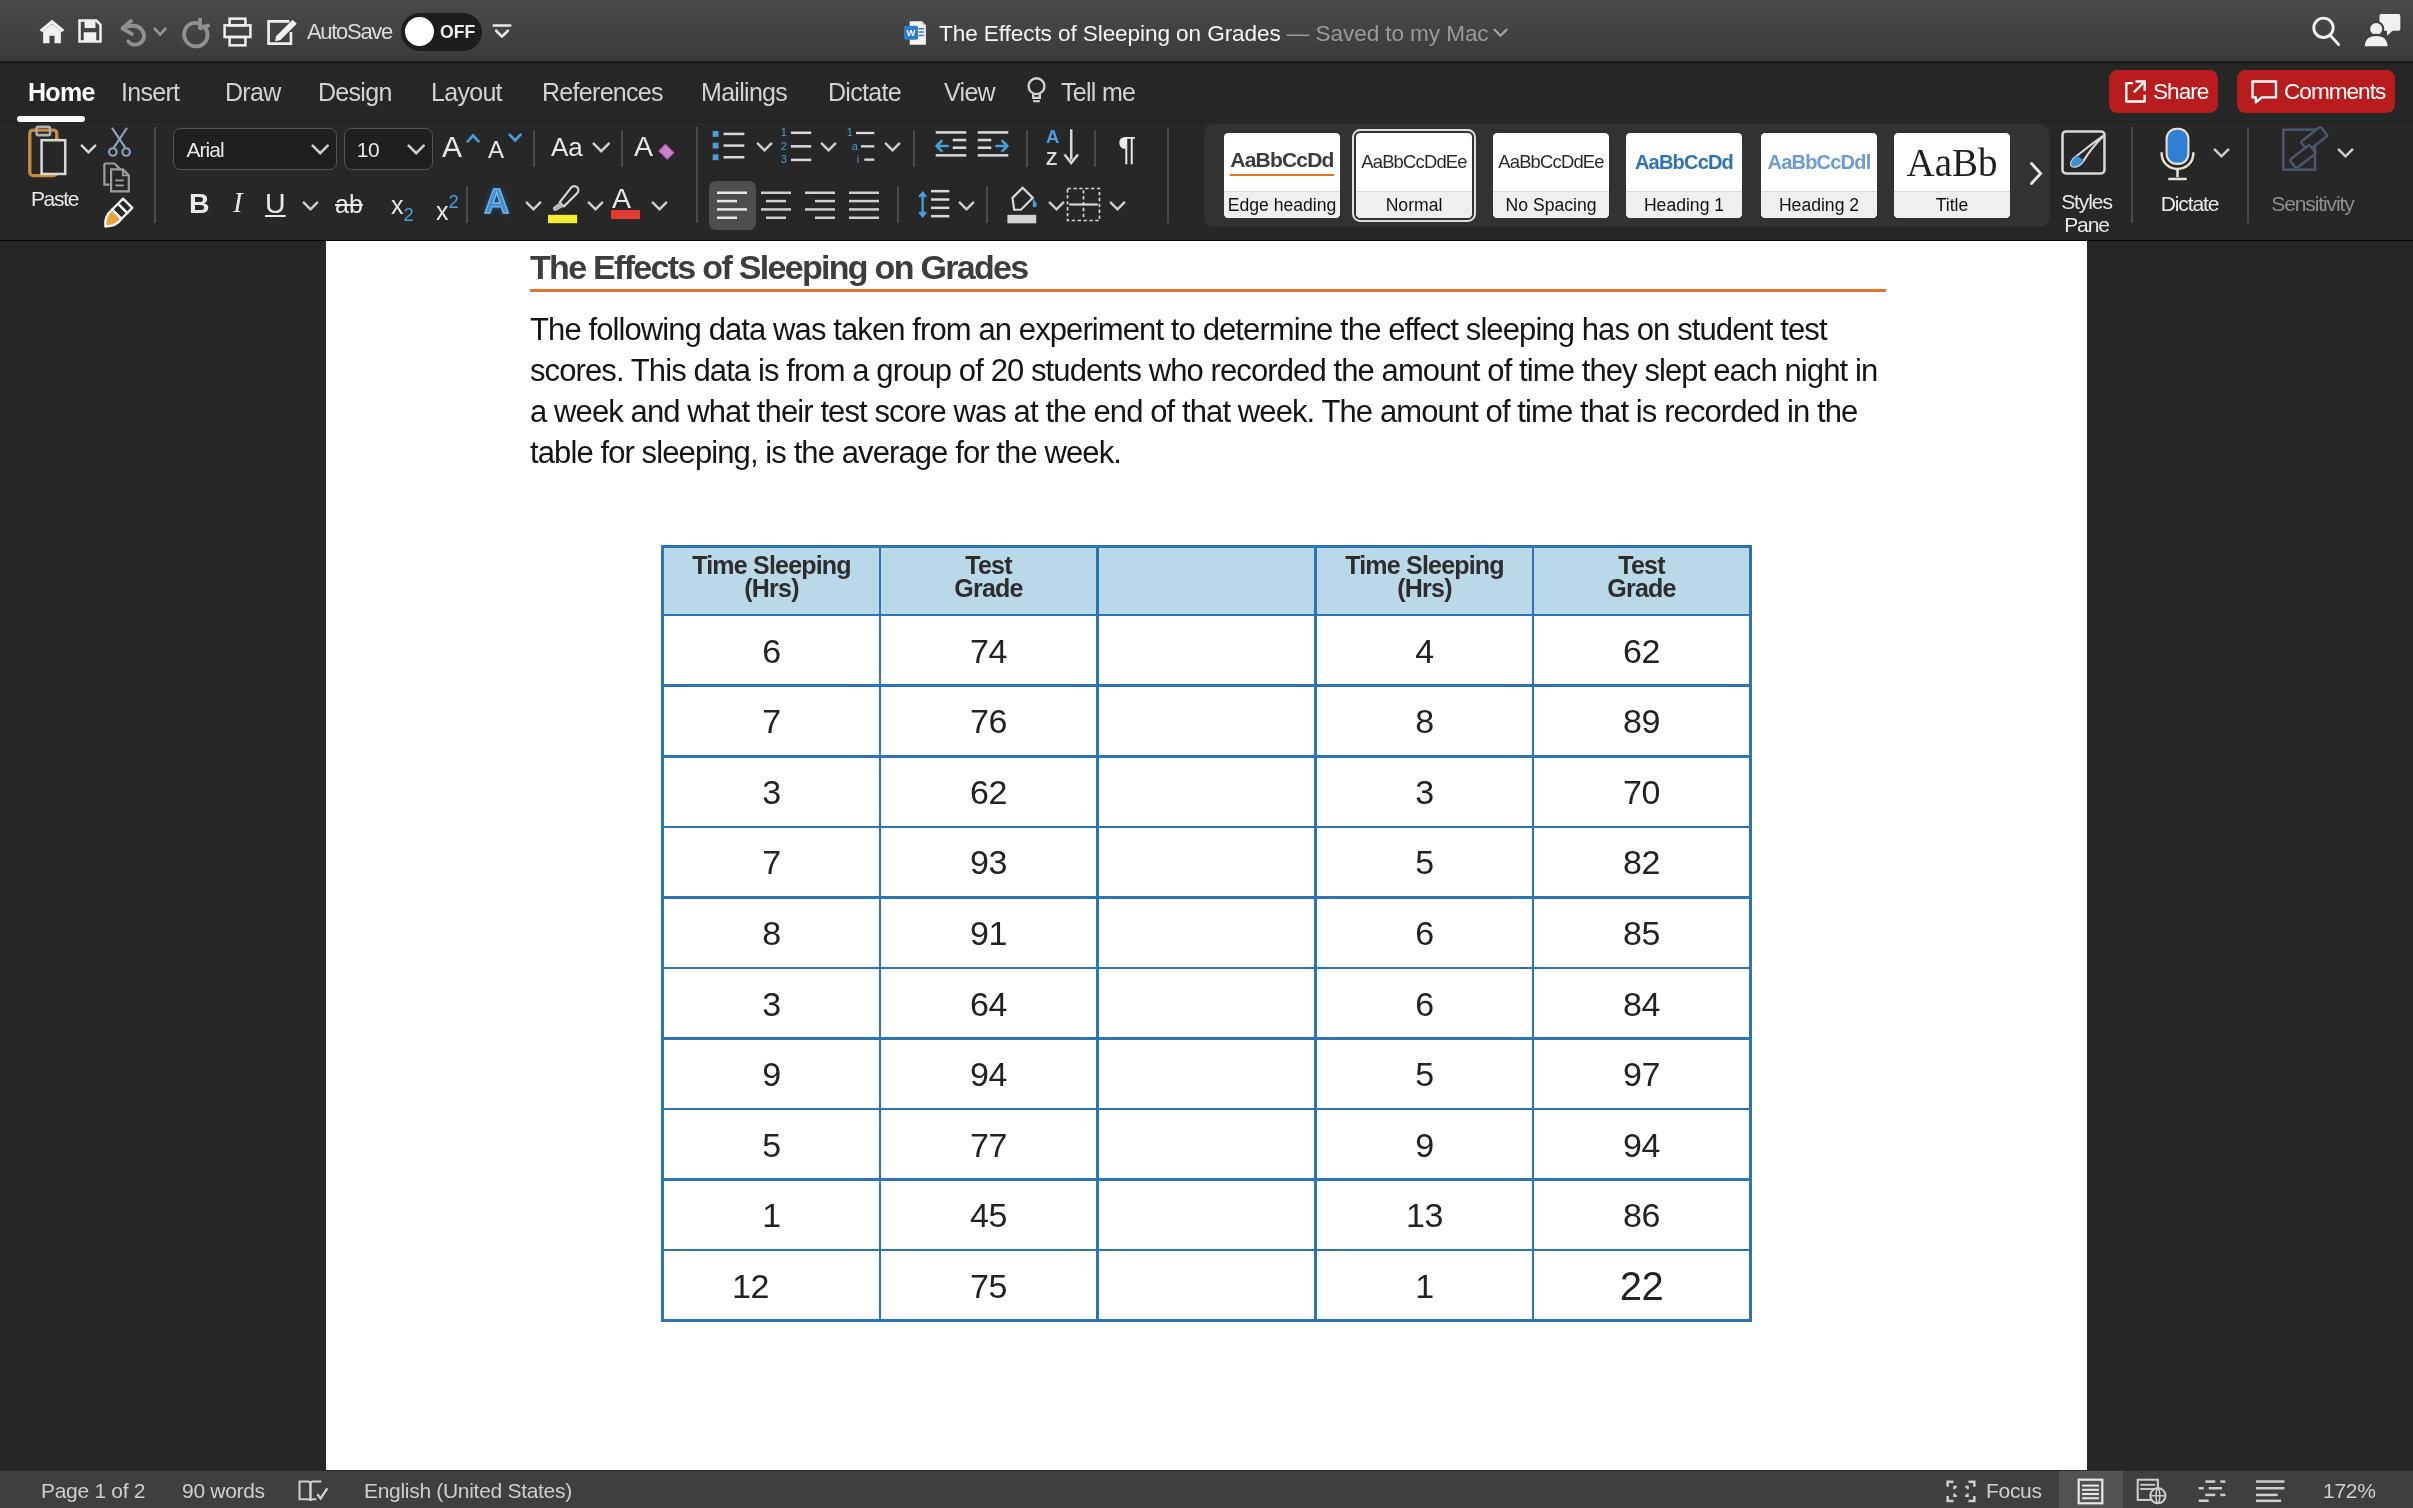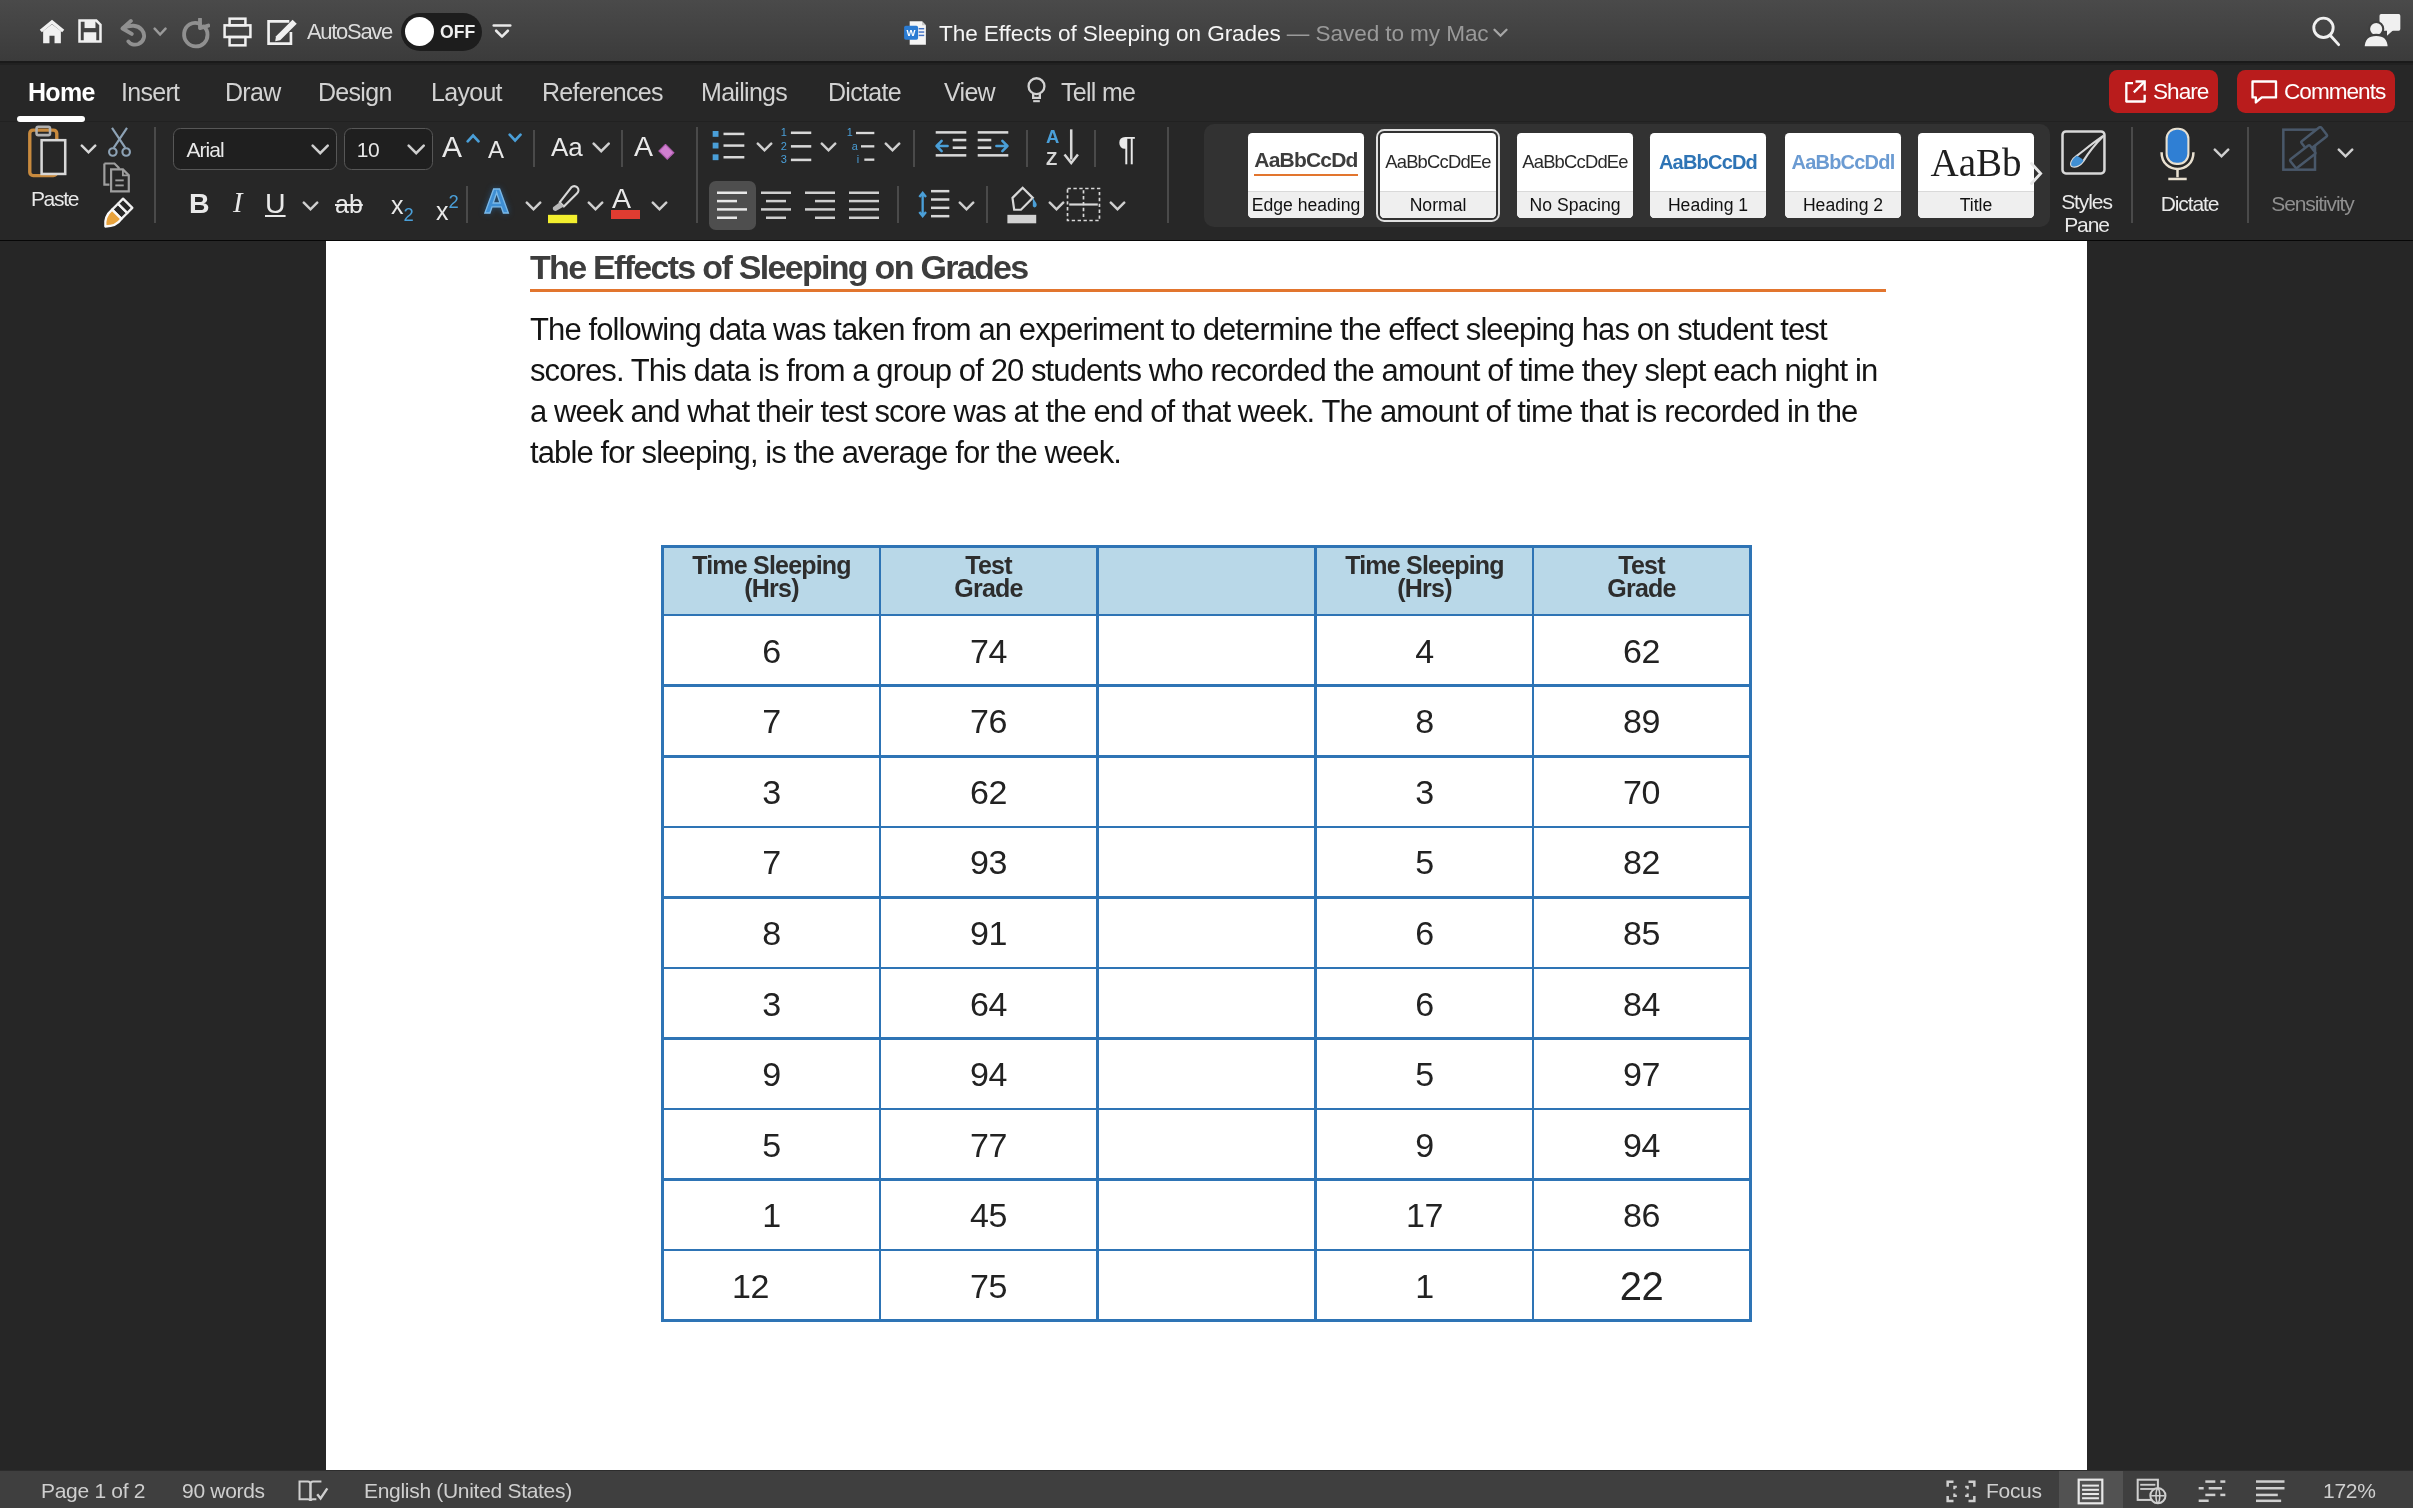--- a/index.html
+++ b/index.html
@@ -9,21 +9,21 @@
 .tabrow { position:absolute; left:0; top:65px; width:2413px; height:56px; background:#272727; }
 .ribbon { position:absolute; left:0; top:122px; width:2413px; height:120px; background:#272727; border-bottom:2.5px solid #070707; }
 .docarea { position:absolute; left:0; top:241px; width:2413px; height:1229px; background:#262626; overflow:hidden; }
 .page { position:absolute; left:326px; top:0px; width:1761px; height:1229px; background:#ffffff; }
 .statusbar { position:absolute; left:0; top:1470px; width:2413px; height:39px; background:#3f3f3f; border-top:1.7px solid #2c2c2c; color:#cfcfcf; font-size:21px; letter-spacing:-0.3px; }
 .tab { position:absolute; top:12.6px; font-size:25px; letter-spacing:-0.7px; color:#d2d2d2; }
 .tab.active { color:#ffffff; font-weight:bold; }
 .sep { position:absolute; width:1.7px; background:#4a4a4a; }
 .btn-gray { position:absolute; background:#b91c1c; border-radius:8.4px; color:#fff; font-weight:normal; font-size:22.6px; letter-spacing:-1px; }
 .combo { position:absolute; background:#1f1f1f; border:1.7px solid #575757; border-radius:7.5px; color:#e8e8e8; }
-.card { position:absolute; width:116px; height:85px; background:#ffffff; border-radius:4.2px; overflow:hidden;margin-left:24px; }
+.card { position:absolute; width:116px; height:85px; background:#ffffff; border-radius:4.2px; overflow:hidden; }
 .card .lbl { position:absolute; left:0; right:0; bottom:0; height:27px; background:#efefef; border-top:0.8px solid #d9d9d9; color:#111; font-size:17.6px; text-align:center; line-height:27px; }
 .card .prev { position:absolute; left:0; right:0; top:0; height:58px; display:flex; align-items:center; justify-content:center; }
 .wt { color:#e9e9e9; }
 .icon-lbl { position:absolute; color:#e9e9e9; font-size:21px; letter-spacing:-1.1px; text-align:center; }
 </style>
 </head>
 <body>
 <div class="titlebar" id="titlebar">
   <svg class="abs" style="left:38px;top:17.6px" width="28" height="27" viewBox="0 0 33 32">
       <path d="M16.5 2 L31 14 L28.5 17 L16.5 7 L4.5 17 L2 14 Z" fill="#f0f0f0"></path>
@@ -474,21 +474,21 @@
 <div class="abs" style="left:881px;top:957px;width:215px;text-align:center;font-size:34px;line-height:34px;letter-spacing:-0.4px;color:#222">45</div>
 <div class="abs" style="left:881px;top:1028px;width:215px;text-align:center;font-size:34px;line-height:34px;letter-spacing:-0.4px;color:#222">75</div>
 <div class="abs" style="left:1317px;top:393px;width:215px;text-align:center;font-size:34px;line-height:34px;letter-spacing:-0.4px;color:#222">4</div>
 <div class="abs" style="left:1317px;top:463px;width:215px;text-align:center;font-size:34px;line-height:34px;letter-spacing:-0.4px;color:#222">8</div>
 <div class="abs" style="left:1317px;top:534px;width:215px;text-align:center;font-size:34px;line-height:34px;letter-spacing:-0.4px;color:#222">3</div>
 <div class="abs" style="left:1317px;top:604px;width:215px;text-align:center;font-size:34px;line-height:34px;letter-spacing:-0.4px;color:#222">5</div>
 <div class="abs" style="left:1317px;top:675px;width:215px;text-align:center;font-size:34px;line-height:34px;letter-spacing:-0.4px;color:#222">6</div>
 <div class="abs" style="left:1317px;top:746px;width:215px;text-align:center;font-size:34px;line-height:34px;letter-spacing:-0.4px;color:#222">6</div>
 <div class="abs" style="left:1317px;top:816px;width:215px;text-align:center;font-size:34px;line-height:34px;letter-spacing:-0.4px;color:#222">5</div>
 <div class="abs" style="left:1317px;top:887px;width:215px;text-align:center;font-size:34px;line-height:34px;letter-spacing:-0.4px;color:#222">9</div>
-<div class="abs" style="left:1317px;top:957px;width:215px;text-align:center;font-size:34px;line-height:34px;letter-spacing:-0.4px;color:#222">17</div>
+<div class="abs" style="left:1317px;top:957px;width:215px;text-align:center;font-size:34px;line-height:34px;letter-spacing:-0.4px;color:#222">13</div>
 <div class="abs" style="left:1317px;top:1028px;width:215px;text-align:center;font-size:34px;line-height:34px;letter-spacing:-0.4px;color:#222">1</div>
 <div class="abs" style="left:1534px;top:393px;width:215px;text-align:center;font-size:34px;line-height:34px;letter-spacing:-0.4px;color:#222">62</div>
 <div class="abs" style="left:1534px;top:463px;width:215px;text-align:center;font-size:34px;line-height:34px;letter-spacing:-0.4px;color:#222">89</div>
 <div class="abs" style="left:1534px;top:534px;width:215px;text-align:center;font-size:34px;line-height:34px;letter-spacing:-0.4px;color:#222">70</div>
 <div class="abs" style="left:1534px;top:604px;width:215px;text-align:center;font-size:34px;line-height:34px;letter-spacing:-0.4px;color:#222">82</div>
 <div class="abs" style="left:1534px;top:675px;width:215px;text-align:center;font-size:34px;line-height:34px;letter-spacing:-0.4px;color:#222">85</div>
 <div class="abs" style="left:1534px;top:746px;width:215px;text-align:center;font-size:34px;line-height:34px;letter-spacing:-0.4px;color:#222">84</div>
 <div class="abs" style="left:1534px;top:816px;width:215px;text-align:center;font-size:34px;line-height:34px;letter-spacing:-0.4px;color:#222">97</div>
 <div class="abs" style="left:1534px;top:887px;width:215px;text-align:center;font-size:34px;line-height:34px;letter-spacing:-0.4px;color:#222">94</div>
 <div class="abs" style="left:1534px;top:957px;width:215px;text-align:center;font-size:34px;line-height:34px;letter-spacing:-0.4px;color:#222">86</div>

